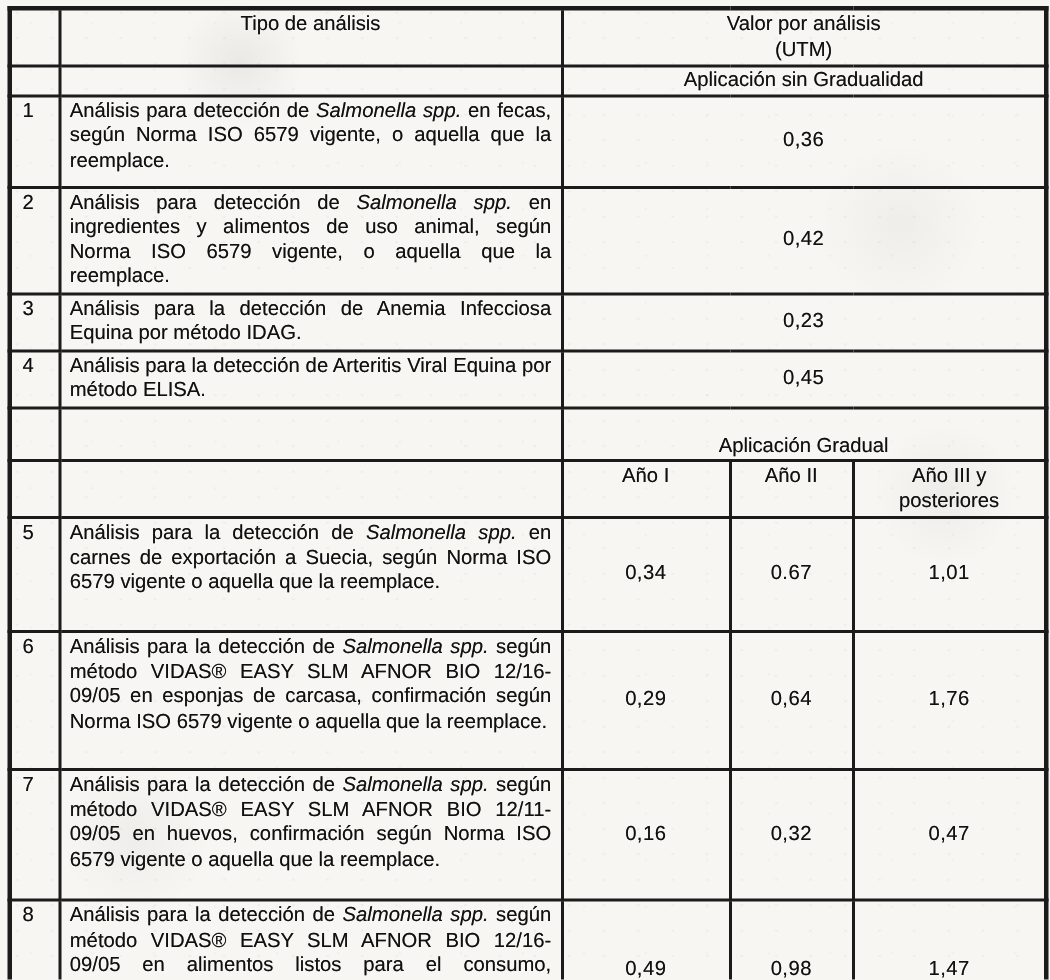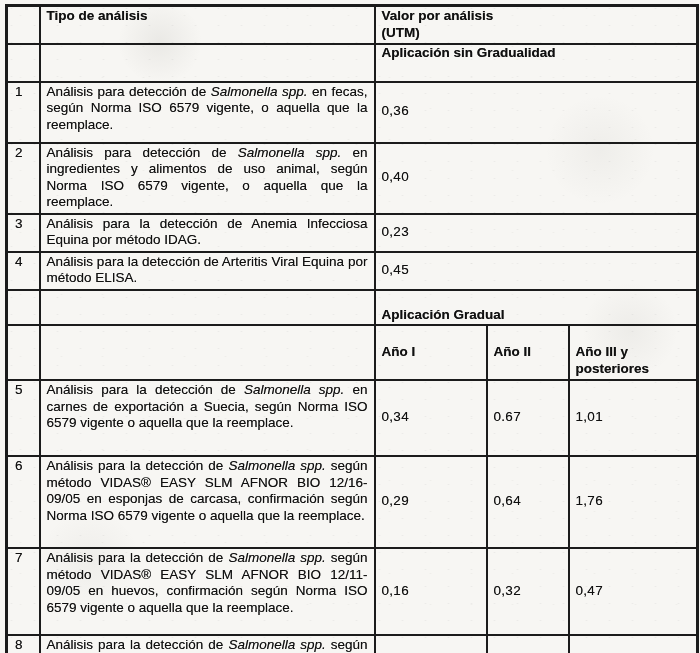--- a/index.html
+++ b/index.html
@@ -31,28 +31,29 @@
     background: transparent;
   }
   td {
     border: 2px solid #1b1b1b;
     font-size: 13.5px;
     line-height: 16.5px;
     padding: 1px 6px 2px 6px;
     vertical-align: top;
     text-shadow: 0 0 0.4px rgba(0,0,0,0.55);
   }
-  td.head { font-weight: bold; text-align: left; }
+  td.head { font-weight: normal; text-align: center; }
   tr.r-header td { height: 27px; }
-  tr.r-sub td { height: 12px; padding-top: 0; padding-bottom: 19px; }
+  tr.r-sub td { height: 12px; padding-top: 0; padding-bottom: 1px; }
   tr.r-gradual td { height: 13px; padding-top: 16px; padding-bottom: 1px; }
-  tr.r-anio td { height: 28px; padding-top: 18px; }
+  tr.r-anio td { height: 28px; padding-top: 1px; }
   td.c-num { padding-left: 7px; padding-right: 2px; }
   td.c-desc { text-align: justify; }
   td.c-val {
+    text-align: center;
     vertical-align: middle;
     letter-spacing: 0.3px;
   }
   i { font-style: italic; }
   
   #sin-rows tr:nth-child(1) td { height: 56px; }
   #sin-rows tr:nth-child(2) td { height: 64px; }
   #sin-rows tr:nth-child(3) td { height: 33px; }
   #sin-rows tr:nth-child(4) td { height: 33px; }
   #gradual-rows tr:nth-child(1) td { height: 71px; }
@@ -88,21 +89,21 @@
   </tbody>
   <tbody id="sin-rows">
       <tr>
         <td class="c-num">1</td>
         <td class="c-desc"><span>Análisis para detección de </span><i>Salmonella spp.</i><span> en fecas, según Norma ISO 6579 vigente, o aquella que la reemplace.</span></td>
         <td class="c-val" colspan="3">0,36</td>
       </tr>
       <tr>
         <td class="c-num">2</td>
         <td class="c-desc"><span>Análisis para detección de </span><i>Salmonella spp.</i><span> en ingredientes y alimentos de uso animal, según Norma ISO 6579 vigente, o aquella que la reemplace.</span></td>
-        <td class="c-val" colspan="3">0,40</td>
+        <td class="c-val" colspan="3">0,42</td>
       </tr>
       <tr>
         <td class="c-num">3</td>
         <td class="c-desc"><span>Análisis para la detección de Anemia Infecciosa Equina por método IDAG.</span></td>
         <td class="c-val" colspan="3">0,23</td>
       </tr>
       <tr>
         <td class="c-num">4</td>
         <td class="c-desc"><span>Análisis para la detección de Arteritis Viral Equina por método ELISA.</span></td>
         <td class="c-val" colspan="3">0,45</td>

